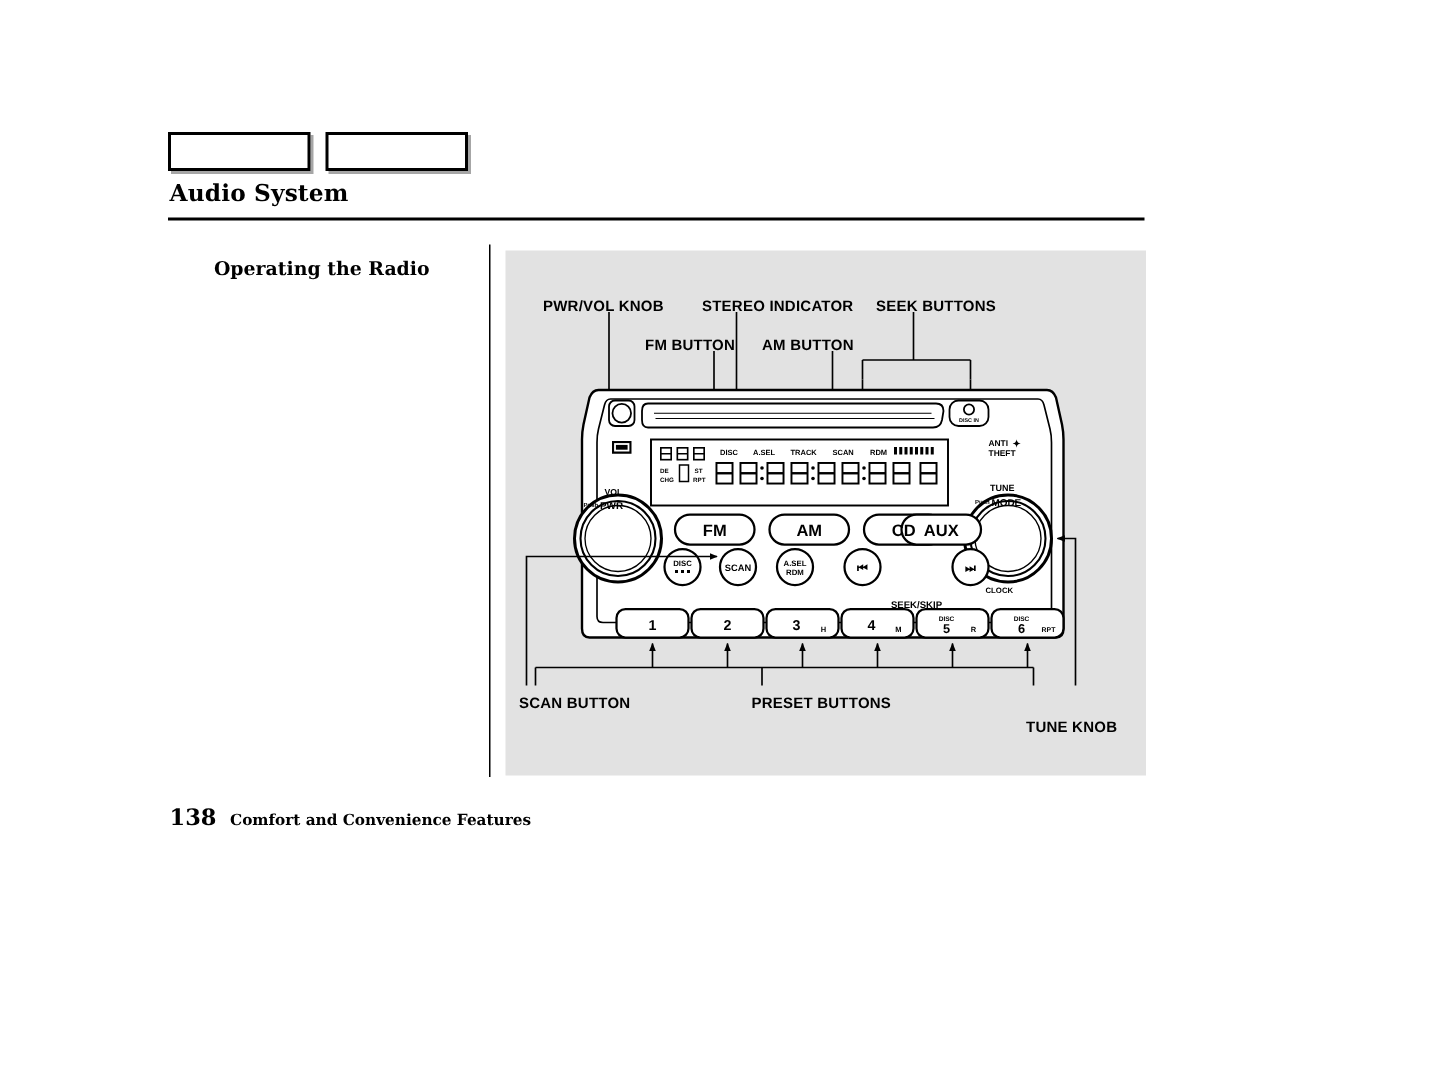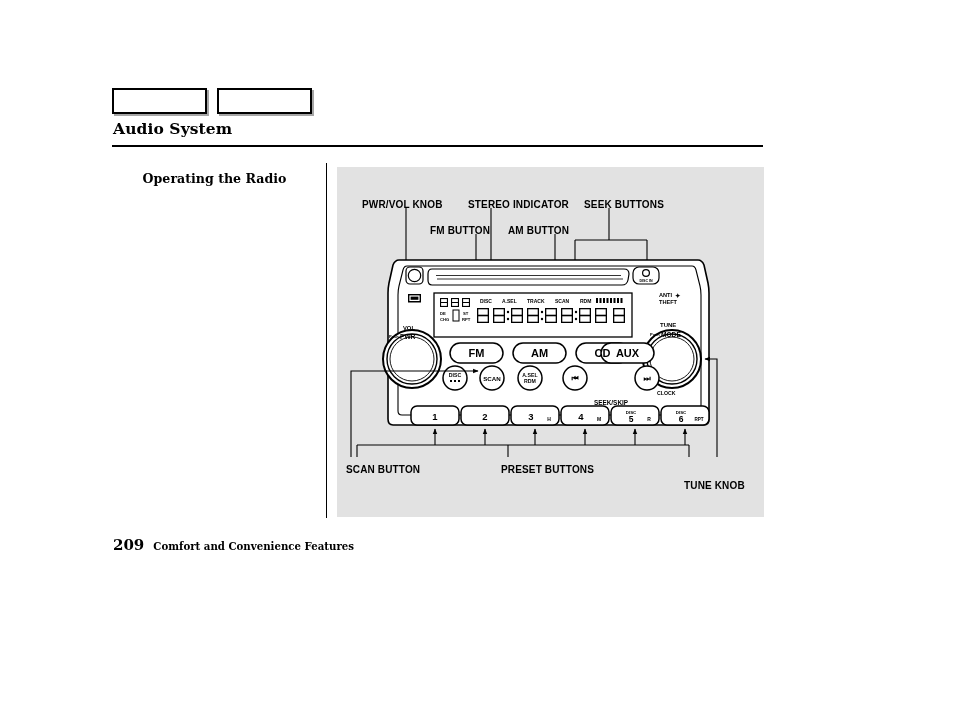--- a/index.html
+++ b/index.html
@@ -338,17 +338,17 @@
       <line x1="248" y1="278" x2="248" y2="262" marker-end="url(#arrw)"></line>
       <line x1="298" y1="278" x2="298" y2="262" marker-end="url(#arrw)"></line>
       <line x1="348" y1="278" x2="348" y2="262" marker-end="url(#arrw)"></line>
       <path d="M20,278 L20,290 M352,278 L352,290"></path>
 
       <path d="M380,290 L380,192 L368,192" marker-end="url(#arrw)"></path>
     </g>
   </svg>
 
   <div class="footer">
-    <span class="pg">209</span>
+    <span class="pg">138</span>
     <span class="ft">Comfort and Convenience Features</span>
   </div>
 
 </div>
 
 </body></html>

